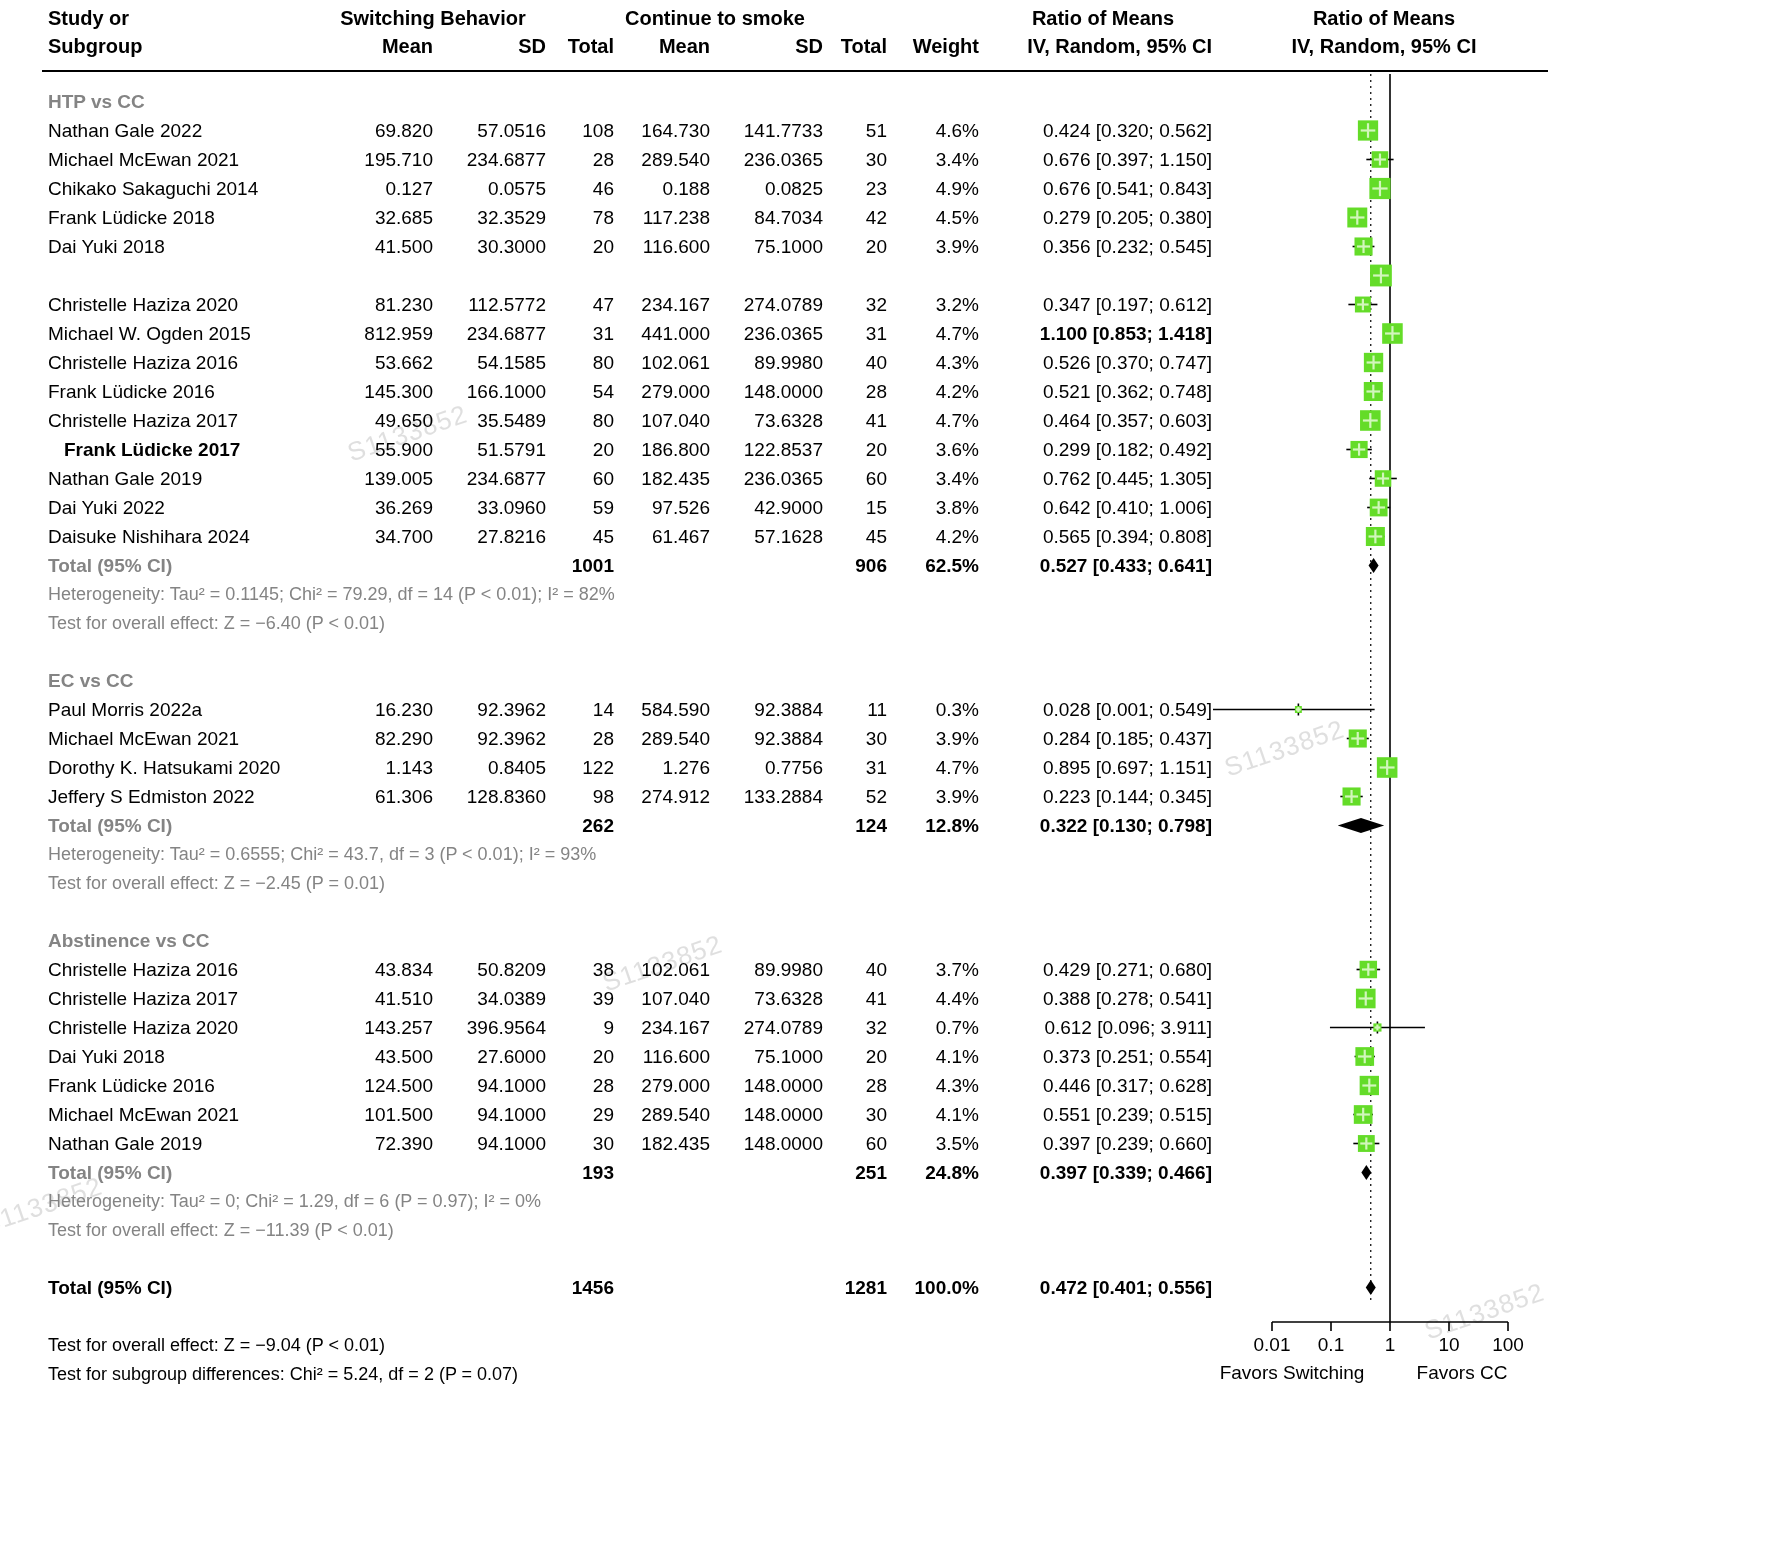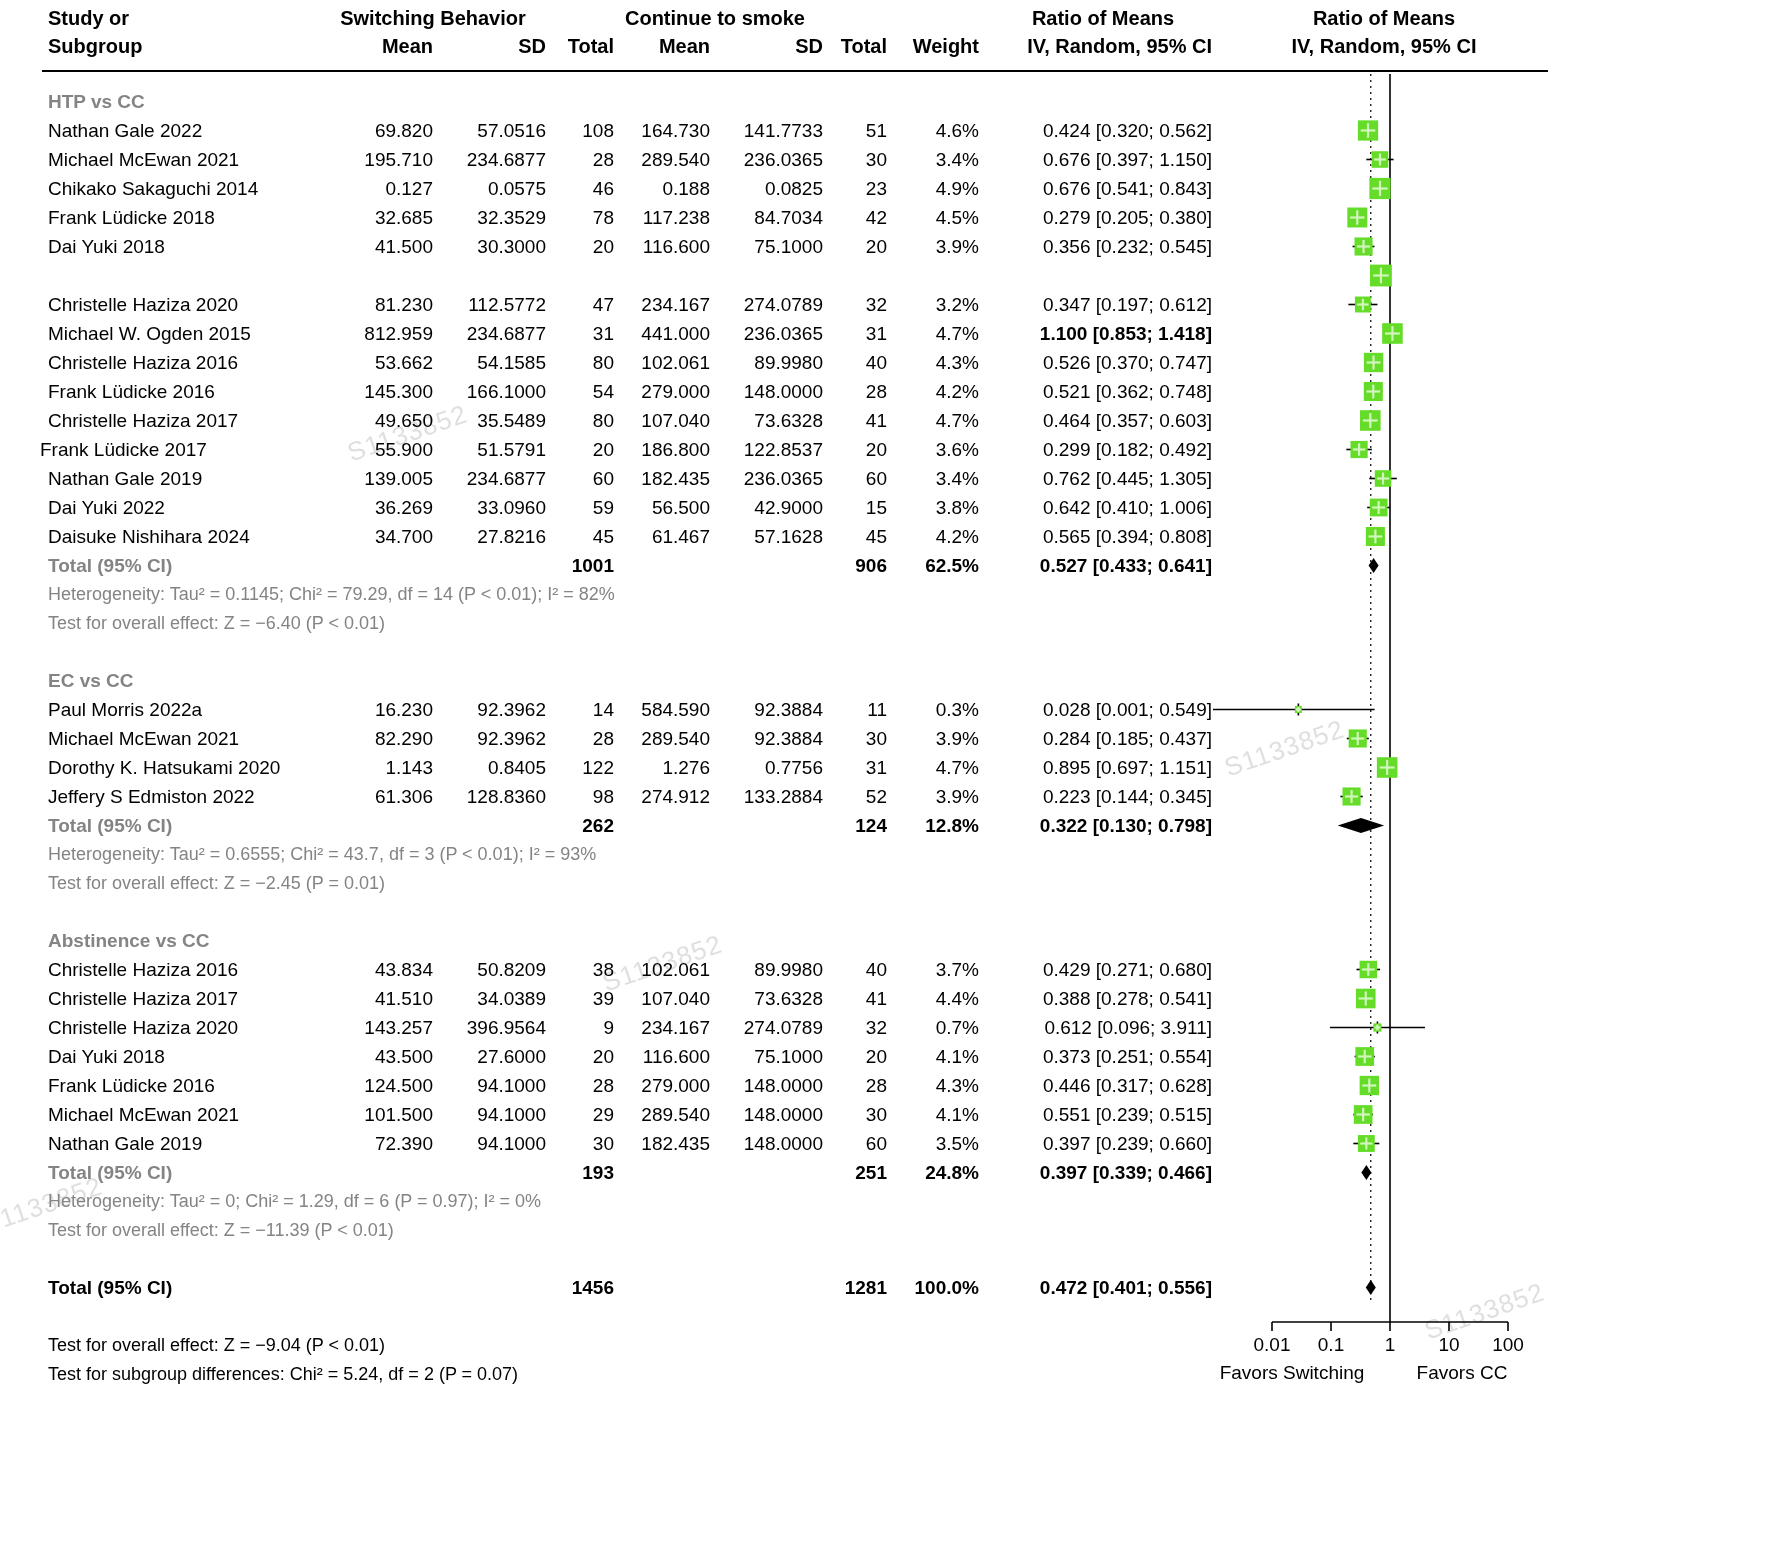--- a/index.html
+++ b/index.html
@@ -308,21 +308,21 @@
       <span style="right: 1339px;">49.650</span>
       <span style="right: 1226px;">35.5489</span>
       <span style="right: 1158px;">80</span>
       <span style="right: 1062px;">107.040</span>
       <span style="right: 949px;">73.6328</span>
       <span style="right: 885px;">41</span>
       <span style="right: 793px;">4.7%</span>
       <span style="right: 560px;">0.464 [0.357; 0.603]</span>
     </div>
     <div class="row" style="top: 435px;">
-      <span style="left: 40px;">Frank Lüdicke 2017</span>
+      <span style="left: 64px; font-weight: bold;">Frank Lüdicke 2017</span>
       <span style="right: 1339px;">55.900</span>
       <span style="right: 1226px;">51.5791</span>
       <span style="right: 1158px;">20</span>
       <span style="right: 1062px;">186.800</span>
       <span style="right: 949px;">122.8537</span>
       <span style="right: 885px;">20</span>
       <span style="right: 793px;">3.6%</span>
       <span style="right: 560px;">0.299 [0.182; 0.492]</span>
     </div>
     <div class="row" style="top: 464px;">
@@ -334,21 +334,21 @@
       <span style="right: 949px;">236.0365</span>
       <span style="right: 885px;">60</span>
       <span style="right: 793px;">3.4%</span>
       <span style="right: 560px;">0.762 [0.445; 1.305]</span>
     </div>
     <div class="row" style="top: 493px;">
       <span style="left: 48px;">Dai Yuki 2022</span>
       <span style="right: 1339px;">36.269</span>
       <span style="right: 1226px;">33.0960</span>
       <span style="right: 1158px;">59</span>
-      <span style="right: 1062px;">56.500</span>
+      <span style="right: 1062px;">97.526</span>
       <span style="right: 949px;">42.9000</span>
       <span style="right: 885px;">15</span>
       <span style="right: 793px;">3.8%</span>
       <span style="right: 560px;">0.642 [0.410; 1.006]</span>
     </div>
     <div class="row" style="top: 522px;">
       <span style="left: 48px;">Daisuke Nishihara 2024</span>
       <span style="right: 1339px;">34.700</span>
       <span style="right: 1226px;">27.8216</span>
       <span style="right: 1158px;">45</span>

